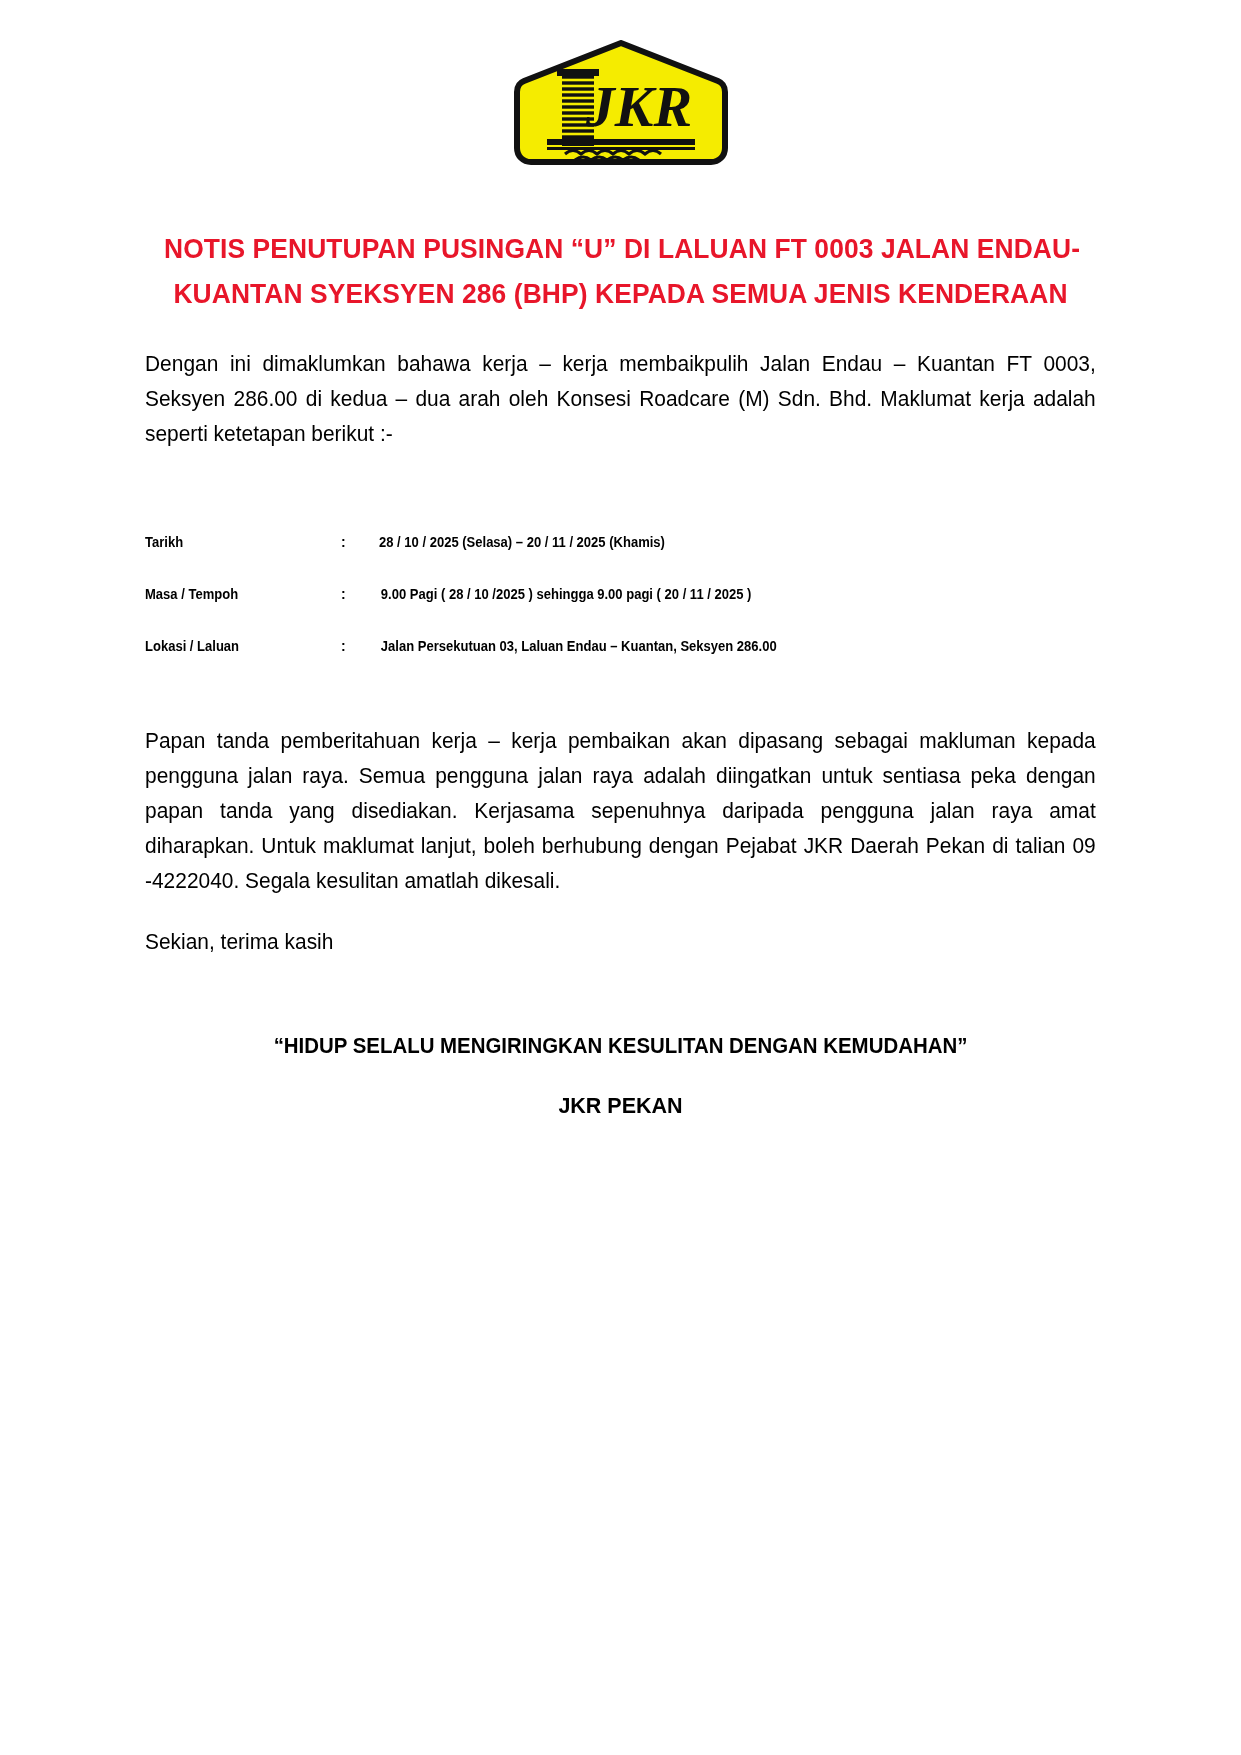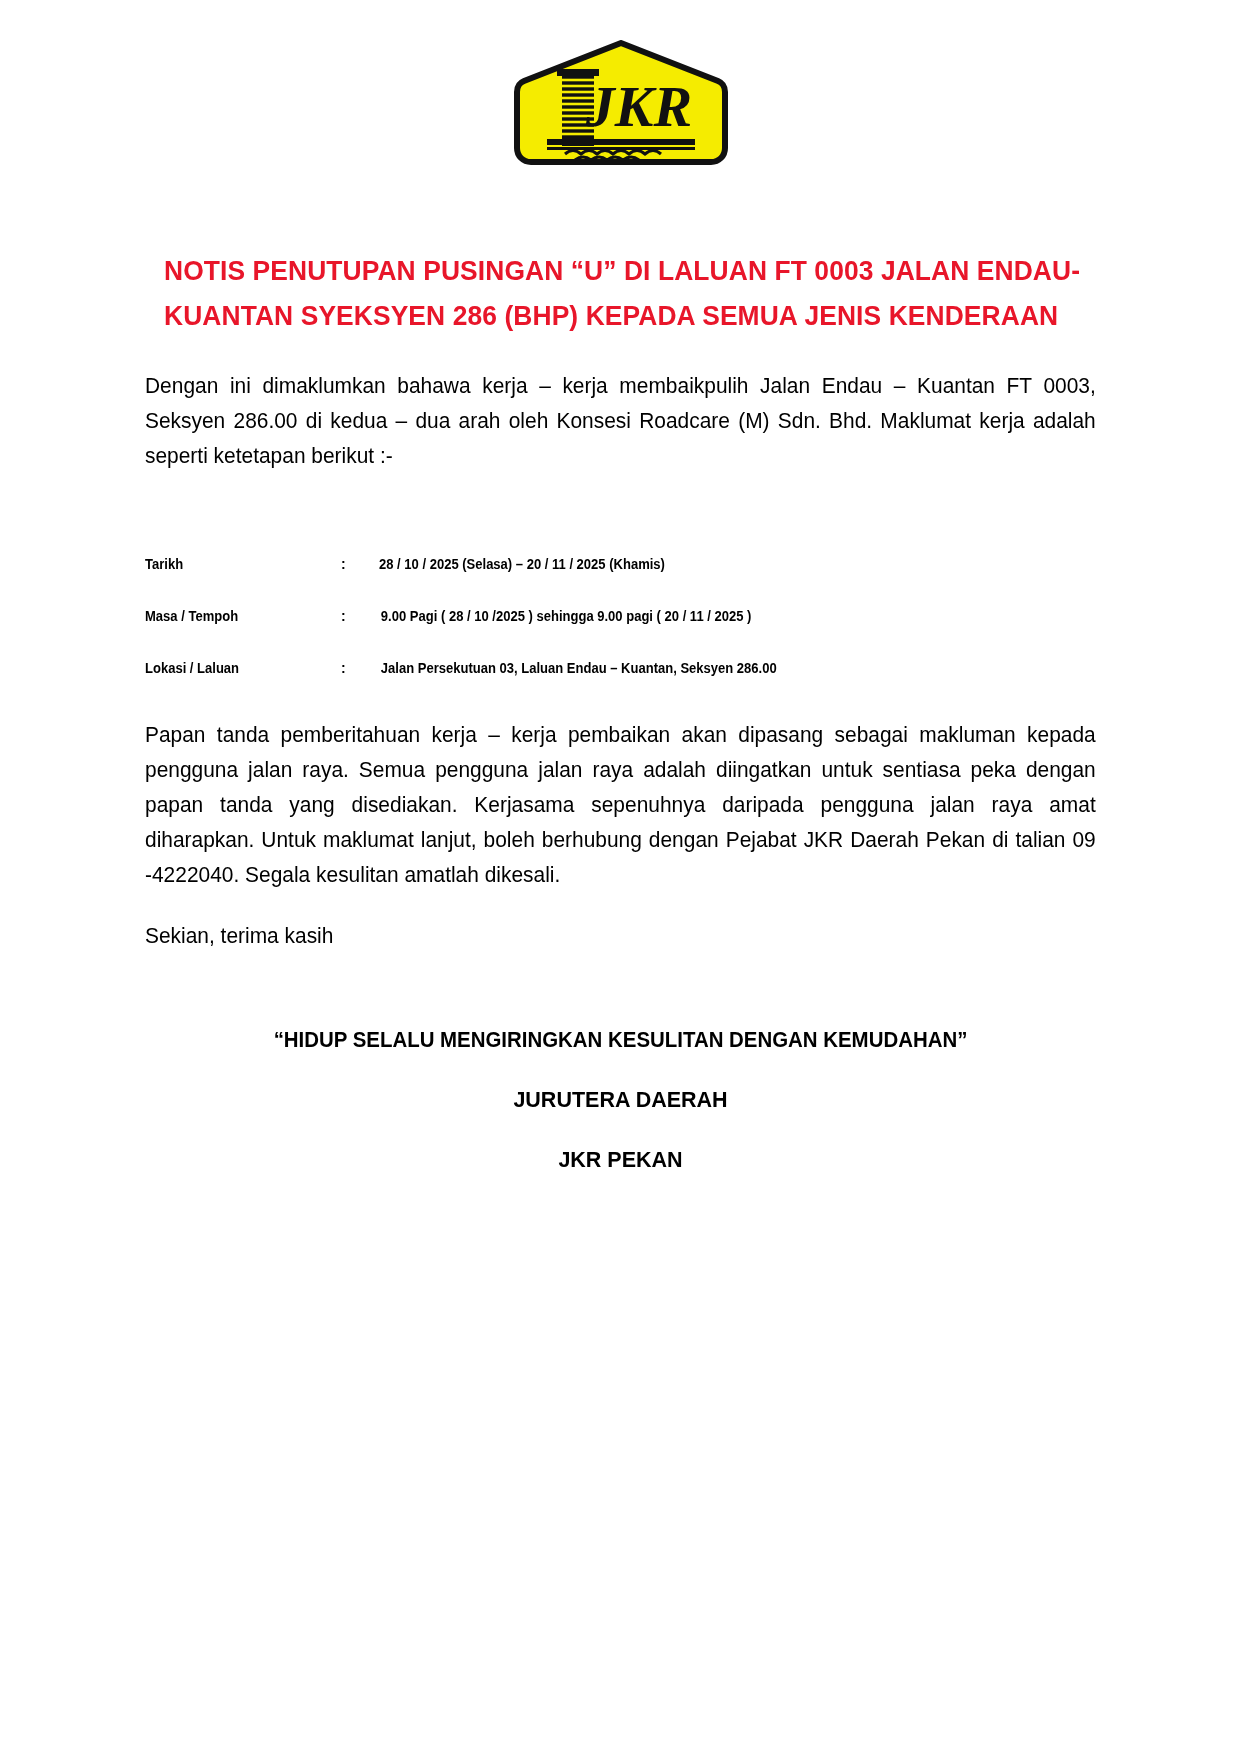--- a/index.html
+++ b/index.html
@@ -28,22 +28,22 @@
   .logo-wrap {
     padding-top: 40px;
     display: flex;
     justify-content: center;
     align-items: flex-start;
   }
   .logo-svg { display:block; }
 
   
   .title-block {
-    margin-top: 80px;
-    text-align: left;
+    margin-top: 58px;
+    text-align: center;
   }
   .title-line {
     color: #E8162A;
     font-weight: bold;
     font-size: 27.5px;
     line-height: 45px;
     letter-spacing: 0.1px;
     white-space: nowrap;
     transform: scaleX(0.96);
     transform-origin: center;
@@ -88,21 +88,21 @@
   .dvalue {
     flex: 1 1 auto;
     transform: scaleX(0.93);
     transform-origin: left;
     white-space: nowrap;
   }
   .dvalue.indent { padding-left: 2px; }
 
   
   .lower {
-    margin-top: 34px;
+    margin-top: 62px;
   }
   .sekian {
     margin-top: 26px;
     font-size: 22.5px;
     line-height: 35px;
     transform: scaleX(0.93);
     transform-origin: left;
   }
 
   
@@ -194,17 +194,16 @@
 
   </div>
 
   <div class="lower">
     <div class="para p2">Papan tanda pemberitahuan kerja – kerja pembaikan akan dipasang sebagai makluman kepada pengguna jalan raya. Semua pengguna jalan raya adalah diingatkan untuk sentiasa peka dengan papan tanda yang disediakan. Kerjasama sepenuhnya daripada pengguna jalan raya amat diharapkan. Untuk maklumat lanjut, boleh berhubung dengan Pejabat JKR Daerah Pekan di talian 09 -4222040. Segala kesulitan amatlah dikesali.</div>
     <div class="sekian">Sekian, terima kasih</div>
   </div>
 
   <div class="footer">
     <div class="motto">“HIDUP SELALU MENGIRINGKAN KESULITAN DENGAN KEMUDAHAN”</div>
-    <div>JURUTERA DAERAH</div>
     <div class="last">JKR PEKAN</div>
   </div>
 
 </div>
 
 </body></html>

